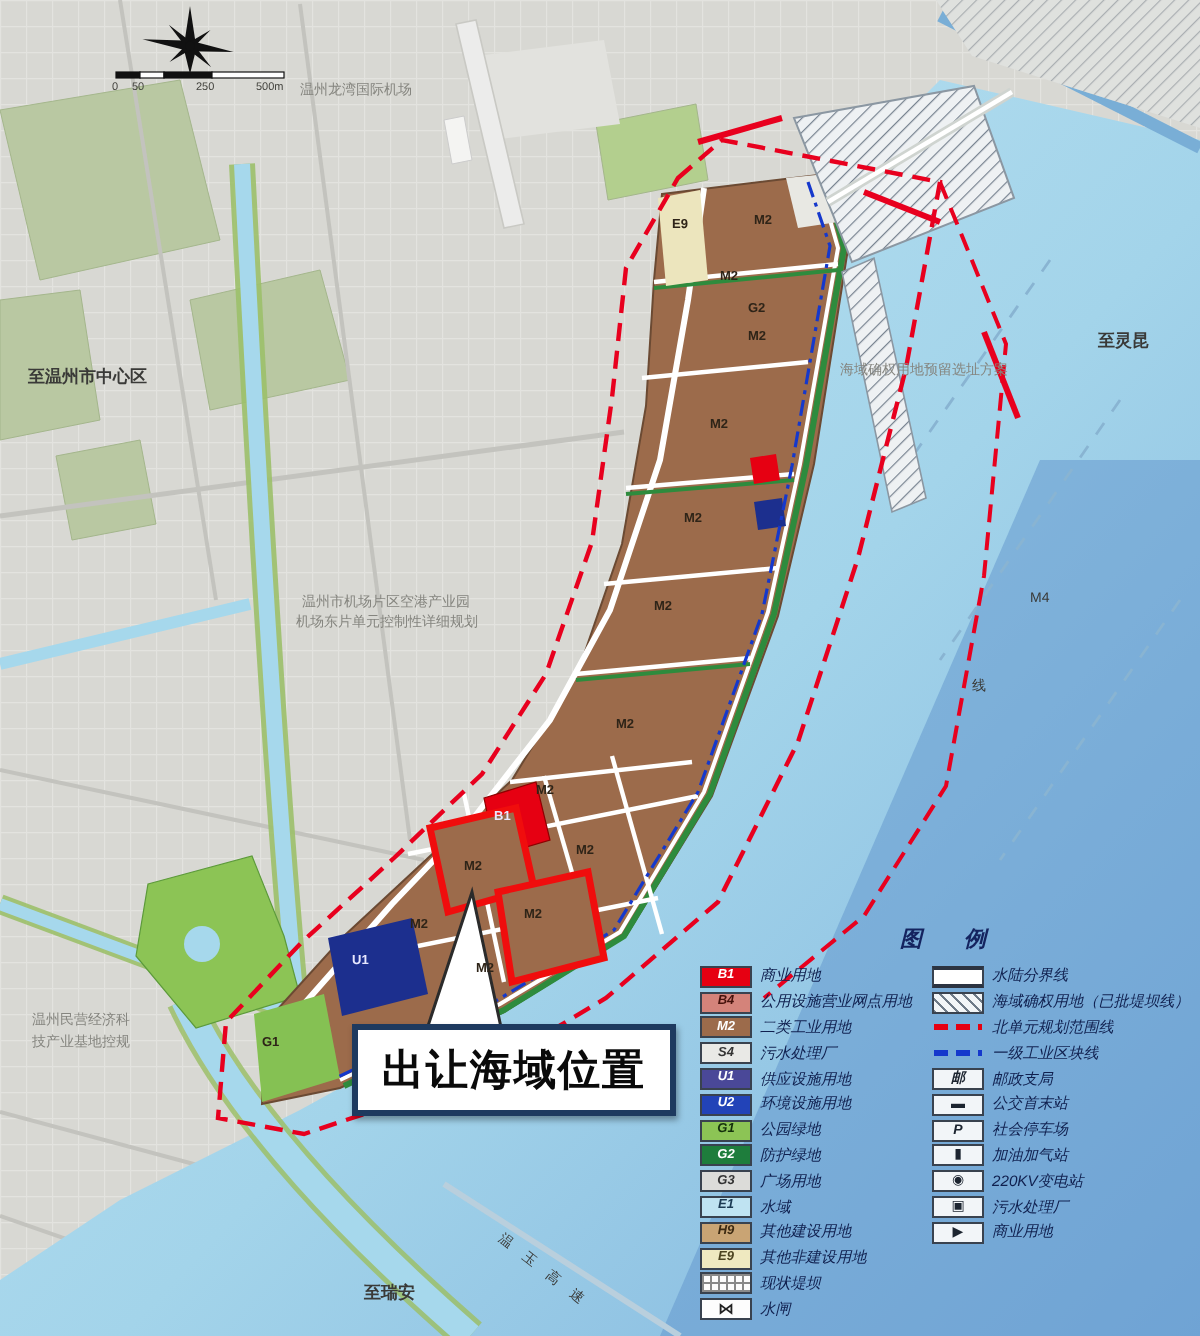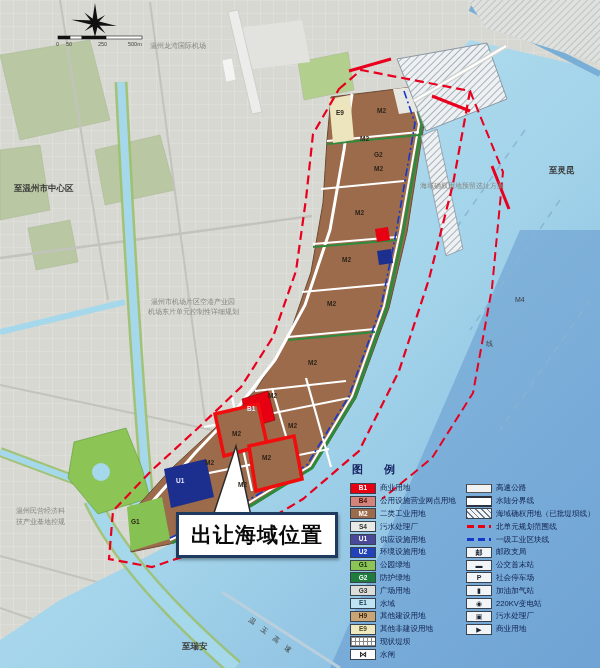--- a/index.html
+++ b/index.html
@@ -1,34 +1,34 @@
 <!DOCTYPE html>
 <html><head>
 <meta charset="utf-8">
 <style>
   html,body{margin:0;padding:0;background:#888;}
   .stage{position:relative;width:600px;height:668px;overflow:hidden;
-         font-family:"Liberation Sans","DejaVu Sans",sans-serif;background:#d8d8d3;}
+         font-family:"Liberation Sans","DejaVu Sans",sans-serif;background:#d8d8d3;text-align:center;}
   .stage svg{position:absolute;left:0;top:0;z-index:0;}
   
   #labels{position:absolute;left:0;top:0;width:600px;height:668px;z-index:2;pointer-events:none;}
   .mlabel{position:absolute;white-space:nowrap;line-height:1;}
   .tiny{font-size:7px;}
   .small{font-size:8.5px;font-weight:bold;}
   .gray{color:#85857f;}
   .dark{color:#3a3a38;}
   .pcode{position:absolute;font-size:6.5px;font-weight:bold;color:#2e2418;white-space:nowrap;line-height:1;}
   .pcode.lt{color:#e8e8ff;}
   
   .callout{position:absolute;left:176px;top:512px;width:156px;height:40px;background:#fff;
            border:3px solid #1e3a5f;z-index:4;display:flex;align-items:center;justify-content:center;
            box-shadow:1px 2px 3px rgba(0,0,0,.35);}
   .callout span{font-size:21px;font-weight:bold;color:#0a0a0a;letter-spacing:1px;}
   
-  .legend{position:absolute;left:344px;top:458px;width:256px;z-index:3;color:#14235f;}
+  .legend{position:absolute;left:344px;top:458px;width:256px;z-index:3;color:#14235f;font-style:italic;}
   .legend h3{margin:4px 0 5px 8px;font-size:11px;letter-spacing:9px;color:#14235f;}
   .lcols{display:flex;}
   .lcol{display:flex;flex-direction:column;}
   .lcol.left{width:116px;}
   .lcol.right{width:140px;}
   .lrow{display:flex;align-items:center;height:12.8px;gap:4px;padding-left:6px;}
   .ltext{font-size:7.6px;color:#10204f;white-space:nowrap;}
   .swx{width:26px;min-width:26px;display:flex;align-items:center;justify-content:center;}
   .sw{width:24px;height:9px;border:1px solid #39424f;display:flex;align-items:center;justify-content:center;
       font-size:6.5px;font-weight:bold;line-height:1;}
@@ -332,26 +332,20 @@
           <div class="lrow">
             <span class="swx">
               <span class="sw sw-gate">⋈</span>
             </span>
             <span class="ltext">水闸</span>
           </div>
         </div>
       <div class="lcol right" id="legend-right">
           <div class="lrow">
             <span class="swx">
-              <span class="sw sw-highway"></span>
-            </span>
-            <span class="ltext">高速公路</span>
-          </div>
-          <div class="lrow">
-            <span class="swx">
               <span class="sw sw-waterline"></span>
             </span>
             <span class="ltext">水陆分界线</span>
           </div>
           <div class="lrow">
             <span class="swx">
               <span class="sw sw-hatch"></span>
             </span>
             <span class="ltext">海域确权用地（已批堤坝线）</span>
           </div>

